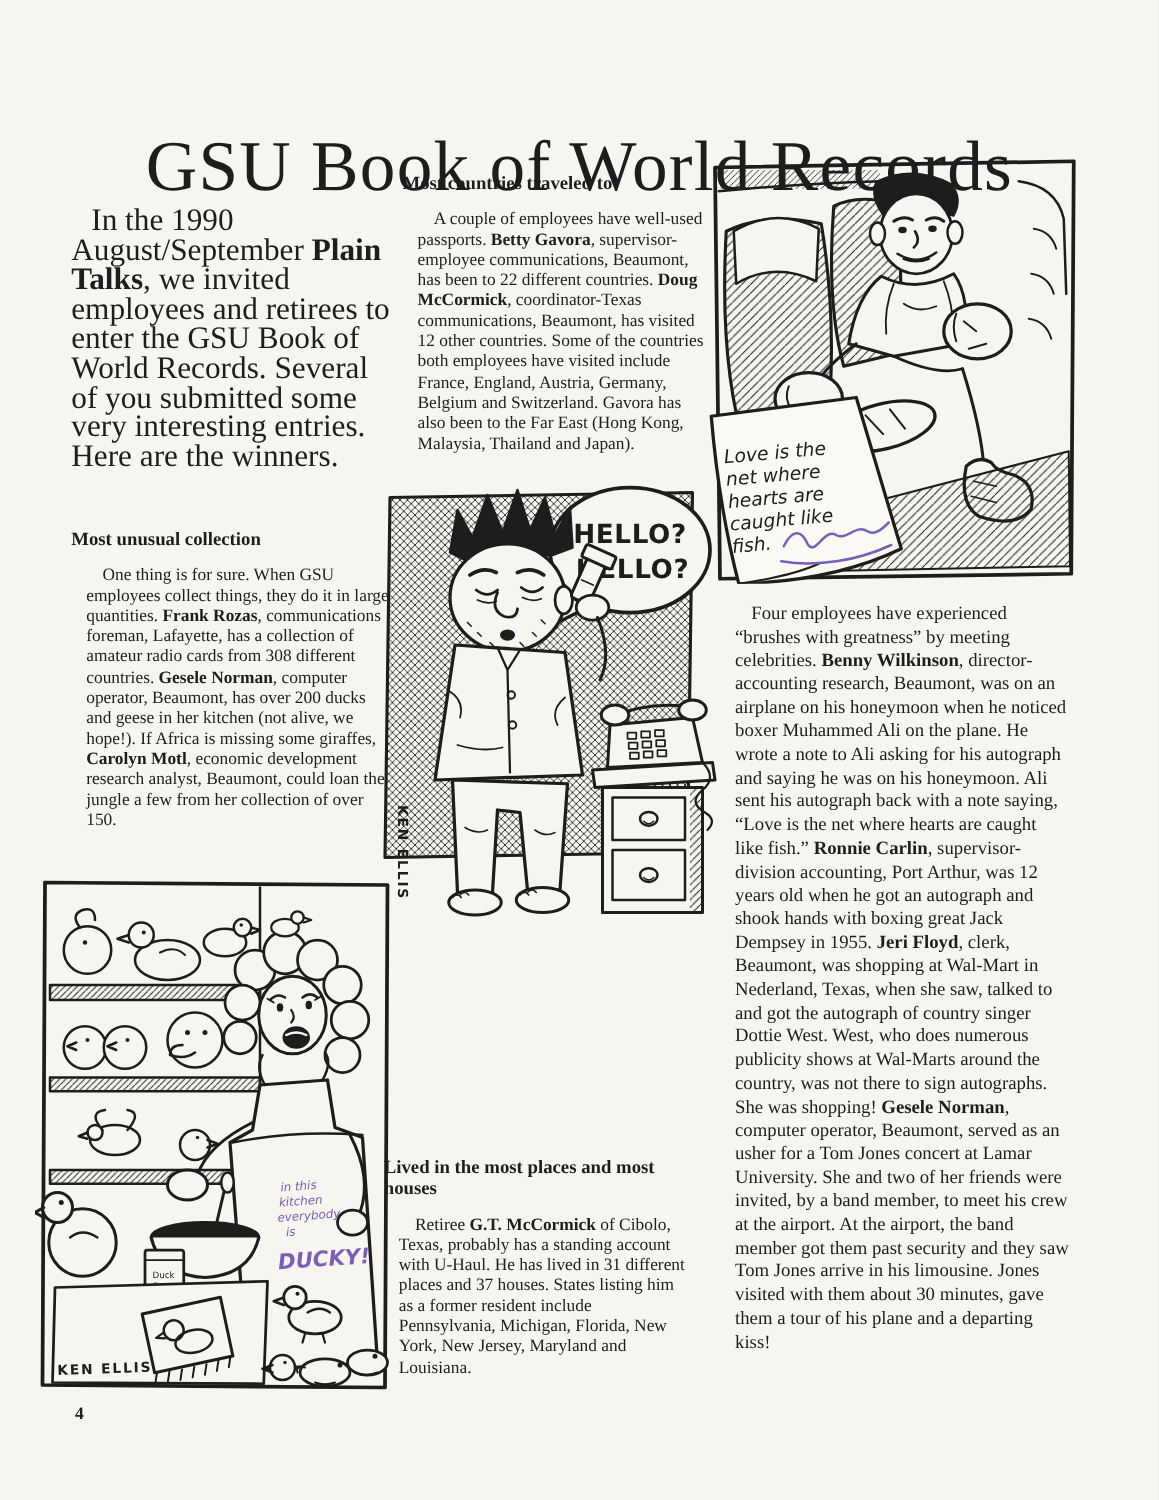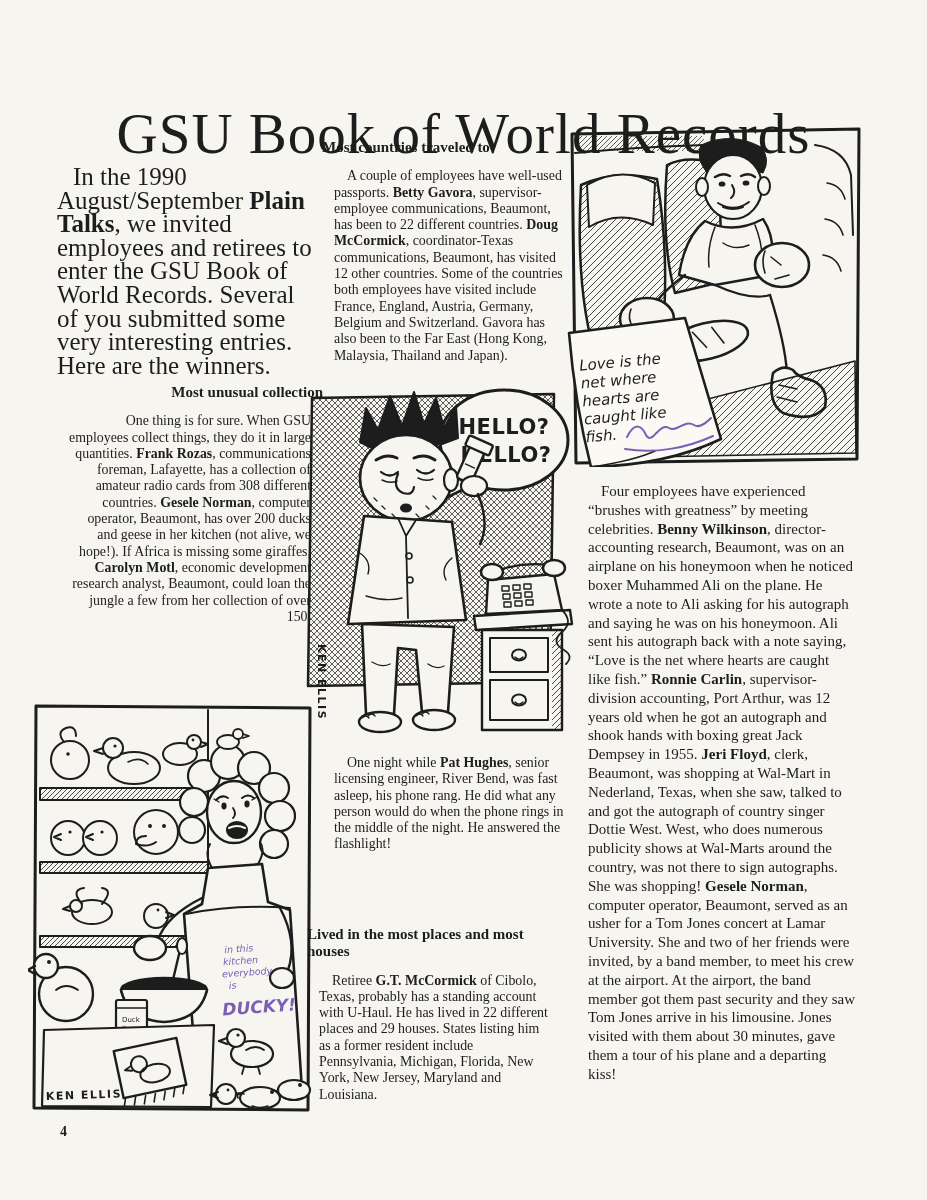--- a/index.html
+++ b/index.html
@@ -19,21 +19,21 @@
     font-size:25px;line-height:23.6px;text-indent:16px;
   }
   .sec h2{
     font-size:15px;line-height:1.15;margin:0 0 3px 0;font-weight:700;
     font-family:"Liberation Serif", serif;
   }
   .sec p{margin:12px;text-indent:13px;}
   .col-narrow p{font-size:13.9px;line-height:16.3px;}
   .col-wide p{font-size:15px;line-height:18.8px;}
   .bold{font-weight:700;}
-  .sec-collection{left:57px;top:384px;width:266px;text-align:right;}
+  .sec-collection{left:57px;top:424px;width:266px;}
   .sec-countries{left:322px;top:139px;width:253px;}
   .sec-embarrassing{left:322px;top:743px;width:256px;}
   .sec-places{left:307px;top:926px;width:256px;}
   .sec-celebrity{left:576px;top:470px;width:291px;}
   .pagenum{left:60px;top:1124px;font-size:14px;font-weight:700;}
   .fig{display:block;}
   .fig-duck{left:28px;top:698px;}
   .fig-phone{left:302px;top:382px;}
   .fig-ali{left:565px;top:123px;}
   svg text{font-family:"DejaVu Sans", sans-serif;fill:#1d1d1d;}
@@ -56,26 +56,25 @@
     <h2>Most unusual collection</h2>
     <p><span>One thing is for sure.  When GSU employees collect things, they do it in large quantities.  </span><span class="bold">Frank Rozas</span><span>, communications foreman, Lafayette, has a collection of amateur radio cards from 308 different countries.  </span><span class="bold">Gesele Norman</span><span>, computer operator, Beaumont, has over 200 ducks and geese in her kitchen (not alive, we hope!).  If Africa is missing some giraffes, </span><span class="bold">Carolyn Motl</span><span>, economic development research analyst, Beaumont, could loan the jungle a few  from her collection of over 150.</span></p>
   </section>
 
   <section class="abs sec col-narrow sec-countries">
     <h2>Most countries traveled to</h2>
     <p><span>A couple of employees have well-used passports.  </span><span class="bold">Betty Gavora</span><span>, supervisor-employee communications, Beaumont, has been to 22 different countries.  </span><span class="bold">Doug McCormick</span><span>, coordinator-Texas communications, Beaumont, has visited 12 other countries.  Some of the countries both employees have visited include France, England, Austria, Germany, Belgium and Switzerland.  Gavora has also been to the Far East (Hong Kong, Malaysia, Thailand and Japan).</span></p>
   </section>
 
   <section class="abs sec col-narrow sec-embarrassing">
-    <p><span>One night while </span><span class="bold">Pat Hughes</span><span>, senior licensing engineer, River Bend, was fast asleep, his phone rang.  He did what any person would do when the phone rings in the middle of the night. He answered the flashlight!</span></p>
   </section>
 
   <section class="abs sec col-narrow sec-places">
     <h2>Lived in the most places and most houses</h2>
-    <p><span>Retiree </span><span class="bold">G.T. McCormick</span><span> of Cibolo, Texas, probably has a standing account with U-Haul.  He has lived in 22 different places and 29 houses. States listing him as a former resident include Pennsylvania, Michigan, Florida, New York, New Jersey, Maryland and Louisiana.</span></p>
+    <p><span>Retiree </span><span class="bold">G.T. McCormick</span><span> of Cibolo, Texas, probably has a standing account with U-Haul.  He has lived in 31 different places and 37 houses. States listing him as a former resident include Pennsylvania, Michigan, Florida, New York, New Jersey, Maryland and Louisiana.</span></p>
   </section>
 
   <section class="abs sec col-wide sec-celebrity">
     <p><span>Four employees have experienced “brushes with greatness” by meeting celebrities.  </span><span class="bold">Benny Wilkinson</span><span>, director-accounting research, Beaumont, was on an airplane on his honeymoon when he noticed boxer Muhammed Ali on the plane.  He wrote a note to Ali asking for his autograph and saying he was on his honeymoon.  Ali sent his autograph back with a note saying, “Love is the net where hearts are caught like fish.” </span><span class="bold">Ronnie Carlin</span><span>, supervisor-division accounting, Port Arthur, was 12 years old when he got an autograph and shook hands with boxing great Jack Dempsey in 1955.  </span><span class="bold">Jeri Floyd</span><span>, clerk, Beaumont, was shopping at Wal-Mart in Nederland, Texas, when she saw, talked to and got the autograph of country singer Dottie West.  West, who does numerous publicity shows at Wal-Marts around the country, was not there to sign autographs.  She was shopping!  </span><span class="bold">Gesele Norman</span><span>, computer operator, Beaumont,  served as an usher for a Tom Jones concert at Lamar University.  She and two of her friends were invited, by a band member, to meet his crew at the airport.  At the airport, the band member got them past security and they saw Tom Jones arrive in his limousine.  Jones visited with them about 30 minutes, gave them a tour of his plane and a departing kiss!</span></p>
   </section>
 
   <svg class="abs fig fig-ali" width="302" height="344" viewBox="0 0 302 344" fill="none" stroke="#1d1d1d" stroke-linecap="round" stroke-linejoin="round">
     <defs>
       <pattern id="dh1" width="7" height="7" patternUnits="userSpaceOnUse">
         <path d="M0 7L7 0" stroke="#1d1d1d" stroke-width="0.8"></path>

